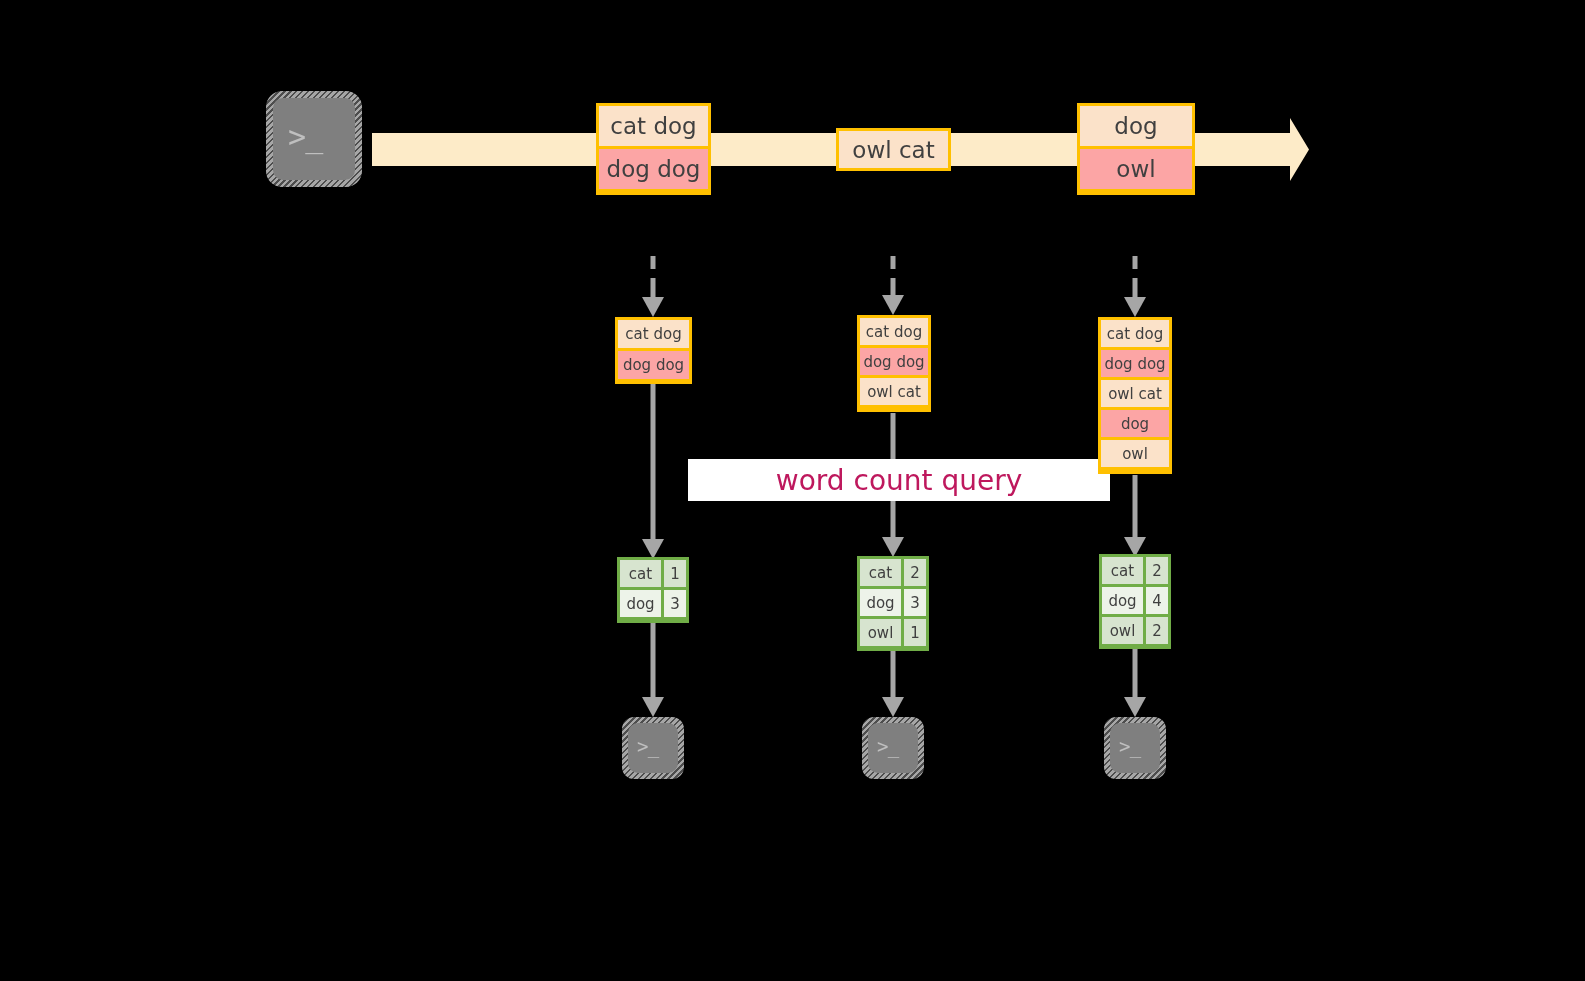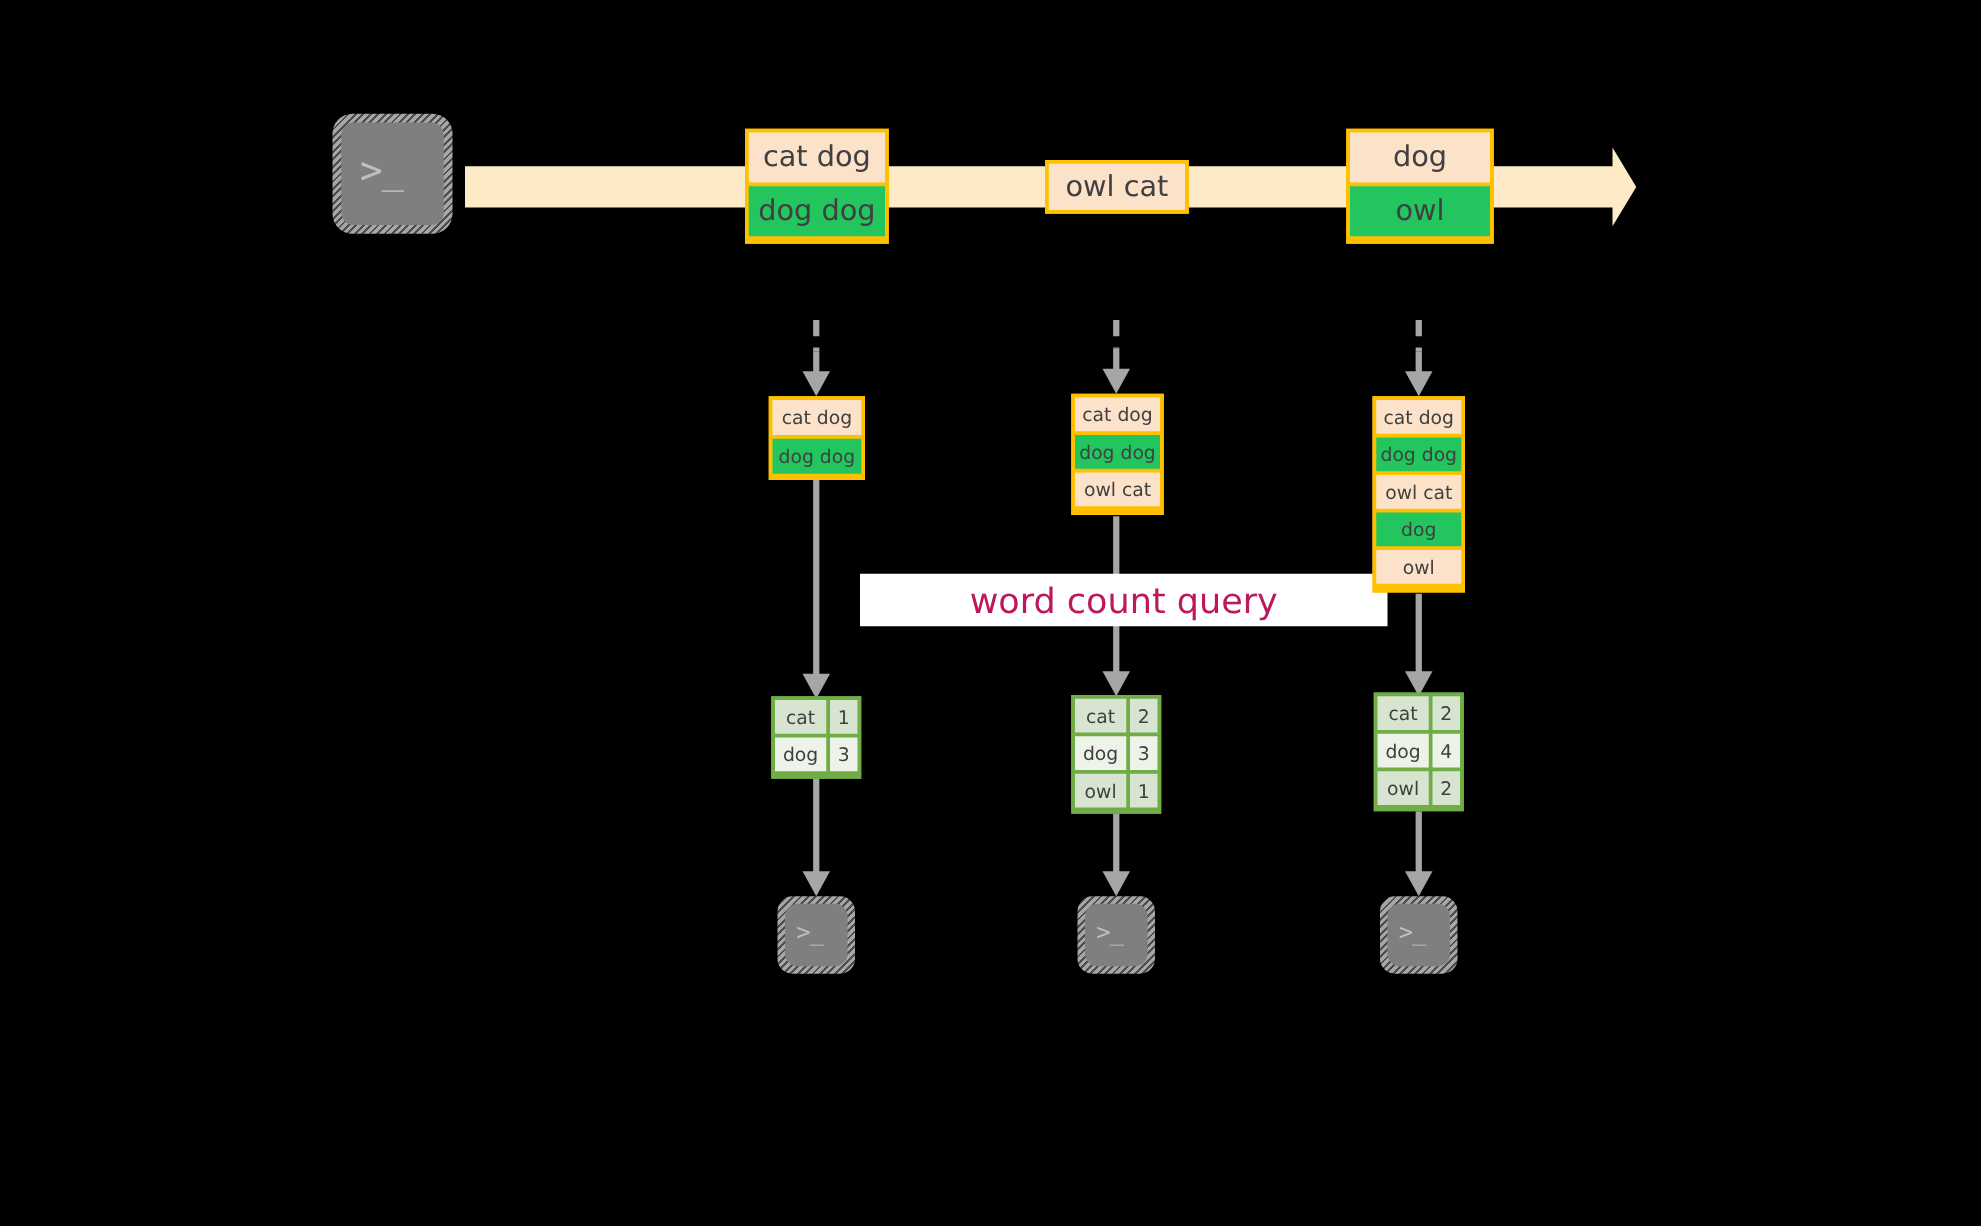--- a/index.html
+++ b/index.html
@@ -75,21 +75,21 @@
   .orange-row {
     box-sizing: border-box;
     background: #FBE2C9;
     color: #404040;
     display: flex;
     align-items: center;
     justify-content: center;
     white-space: nowrap;
     overflow: hidden;
   }
-  .orange-row.alt { background: #22c55e; }
+  .orange-row.alt { background: #fca5a5; }
   .orange-row + .orange-row { margin-top: 3px; }
 
   
   .green-table {
     position: absolute;
     box-sizing: border-box;
     border: 3px solid #70AD47;
     background: #70AD47;
     z-index: 6;
     display: flex;

